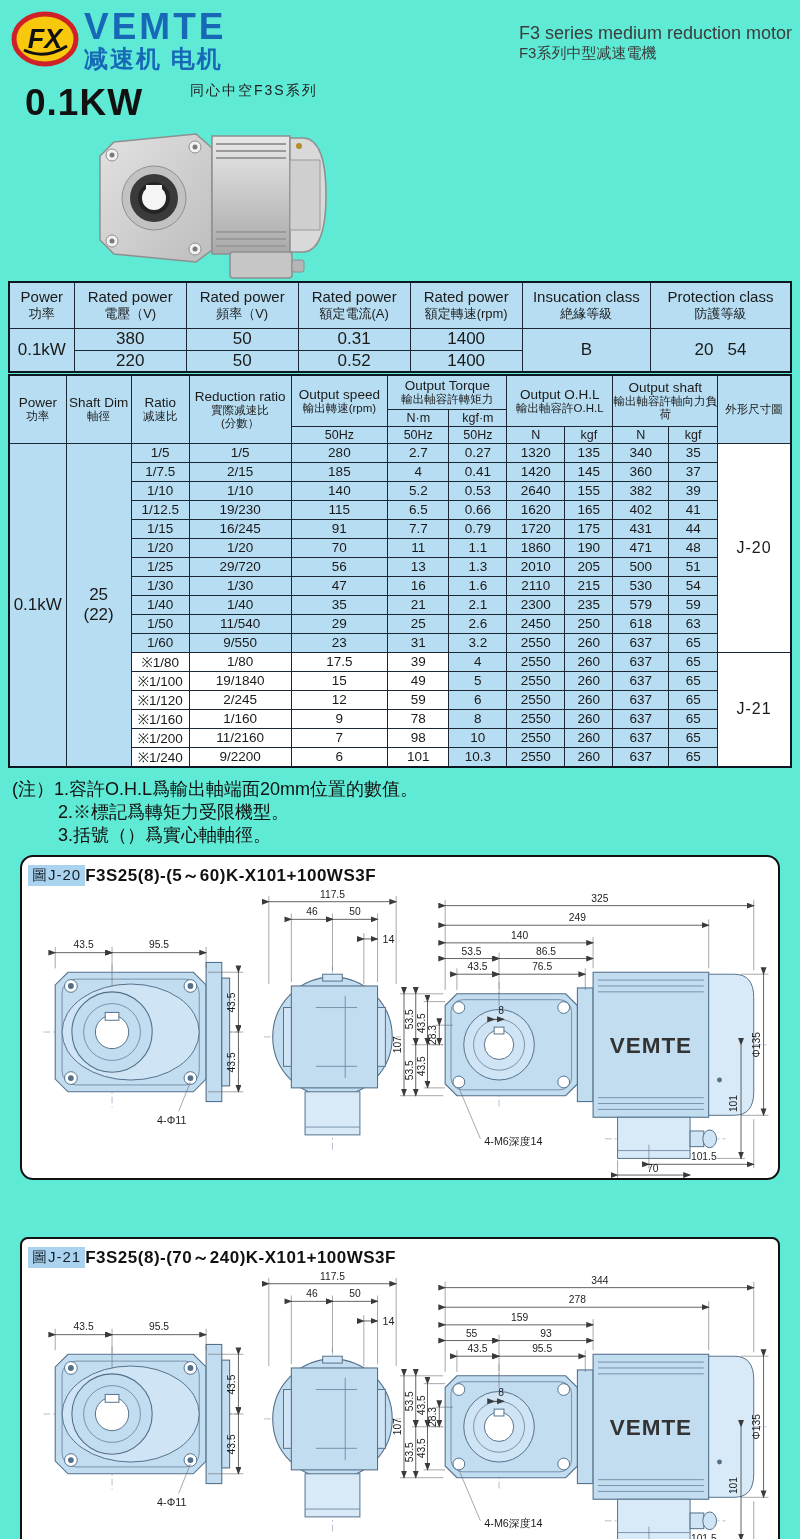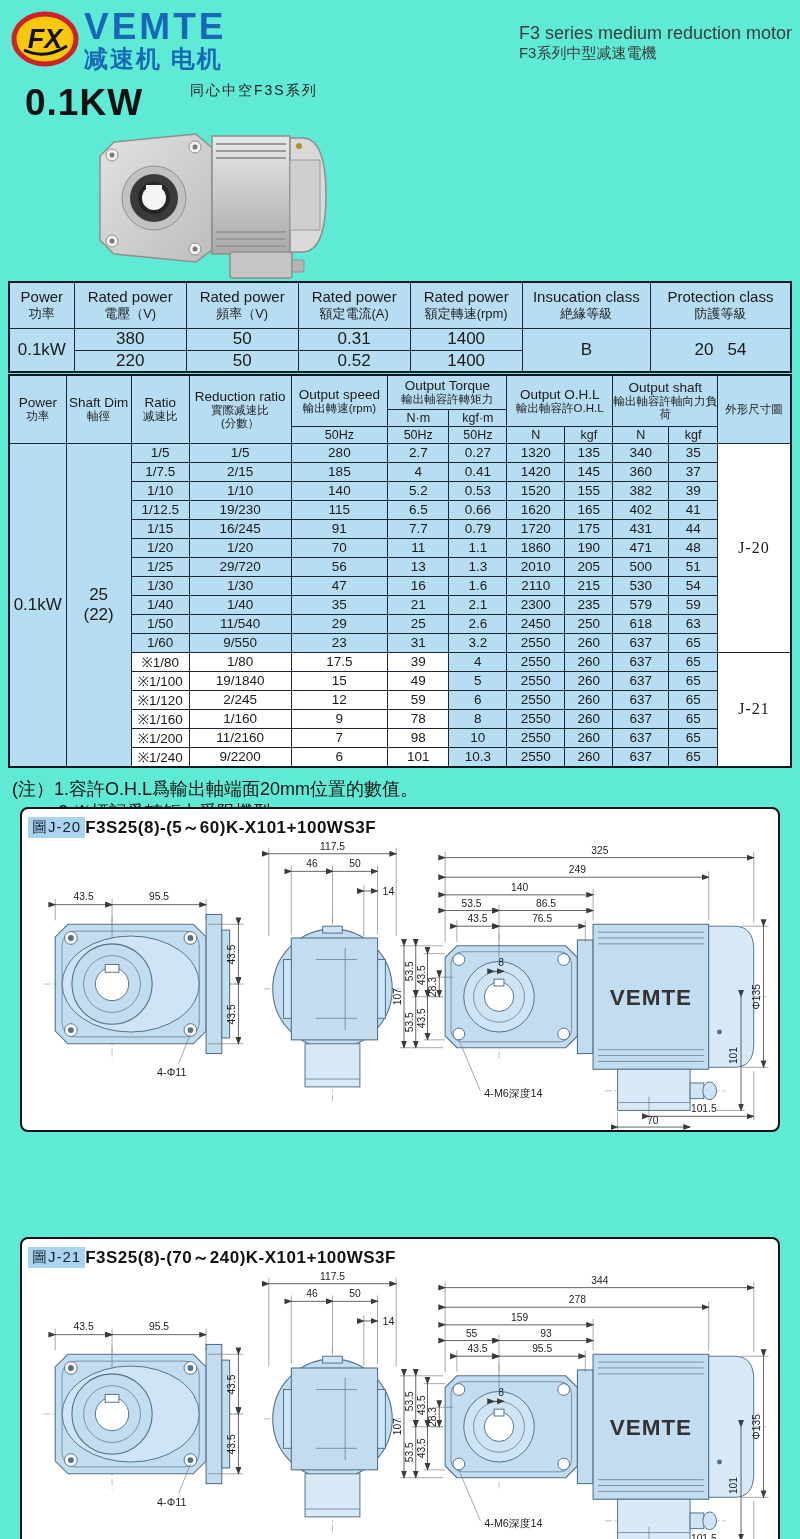--- a/index.html
+++ b/index.html
@@ -42,29 +42,29 @@
   .spec th { font-weight:normal; }
   .spec thead tr:nth-child(1) th { height:34px; }
   .spec thead tr:nth-child(2) th { height:17px; }
   .spec thead tr:nth-child(3) th { height:17px; }
   .sen { font-size:13.5px; line-height:15px; }
   .szh { font-size:11.5px; line-height:13px; }
   .sub { font-size:12.5px; }
   .spec td { height:19px; font-size:13.5px; padding:0 1px; }
   .spec td.lim { background:#ffffff; }
   .spec td.merged { font-size:17px; }
-  .spec td.figcell { background:#ffffff; font-size:16px; letter-spacing:1px;font-family:Liberation Serif, serif; }
+  .spec td.figcell { background:#ffffff; font-size:16px; letter-spacing:1px; }
 
   
   .notes { position:absolute; top:778px; left:12px; font-size:18px; line-height:23px; color:#111; }
   .notes .indent { padding-left:46px; }
 
   
   .fig-box { position:absolute; left:20px; width:760px; border:2.5px solid #111; border-radius:8px; background:#fff; padding:5px 3px 0 6px; }
-  #figbox-0 { top:807px; height:325px; }
+  #figbox-0 { top:855px; height:325px;border-radius:13px; }
   #figbox-1 { top:1237px; height:376px; }
   .fig-title { height:26px; display:flex; align-items:center; }
   .fig-tag { background:#a9d3ef; color:#16202c; font-size:15px; padding:1px 4px; letter-spacing:1px; }
   .fig-model { font-size:17px; font-weight:700; color:#111; letter-spacing:0.5px; }
   .fig-svg-wrap { width:752px; }
 
   svg text { font-family:"Liberation Sans", sans-serif; }
   .dt { font-size:10.5px; fill:#1c1c1c; text-anchor:middle; }
   .dts { font-size:11px; fill:#1c1c1c; }
   .dim { stroke:#3a3a3a; stroke-width:0.8; fill:none; }
@@ -307,21 +307,21 @@
           <td>145</td>
           <td>360</td>
           <td>37</td>
         </tr>
         <tr>
           <td>1/10</td>
           <td>1/10</td>
           <td>140</td>
           <td>5.2</td>
           <td>0.53</td>
-          <td>1520</td>
+          <td>2640</td>
           <td>155</td>
           <td>382</td>
           <td>39</td>
         </tr>
         <tr>
           <td>1/12.5</td>
           <td>19/230</td>
           <td>115</td>
           <td>6.5</td>
           <td>0.66</td>

